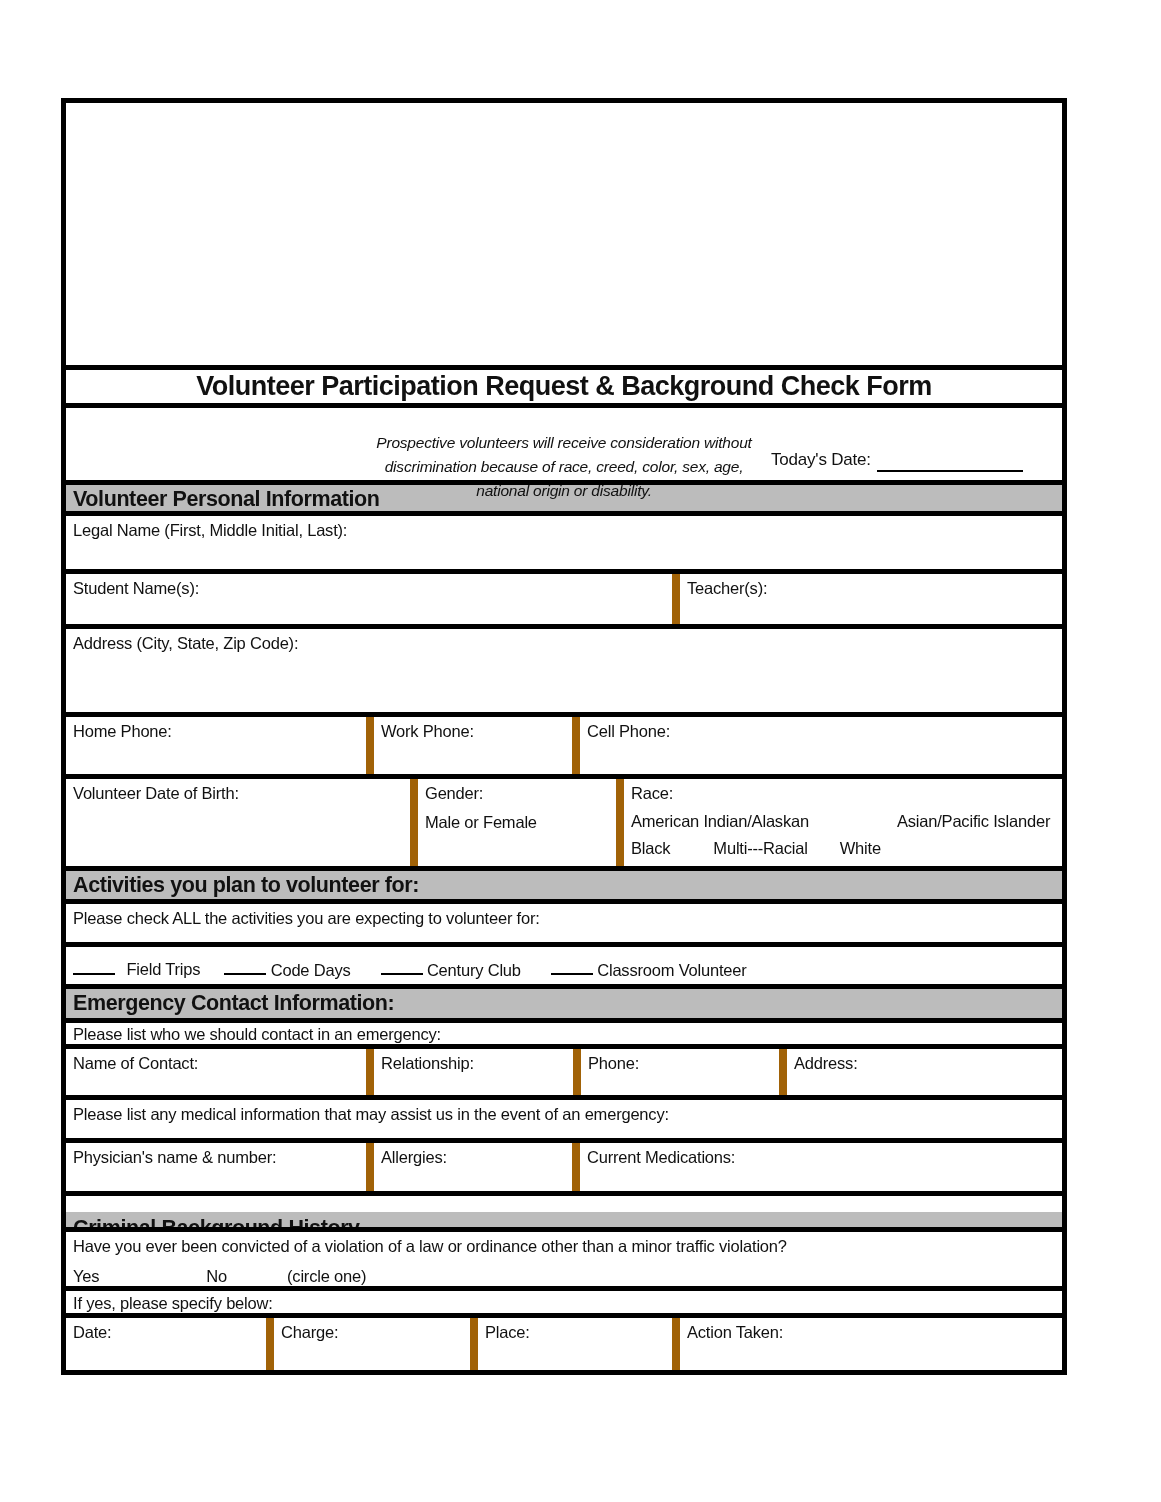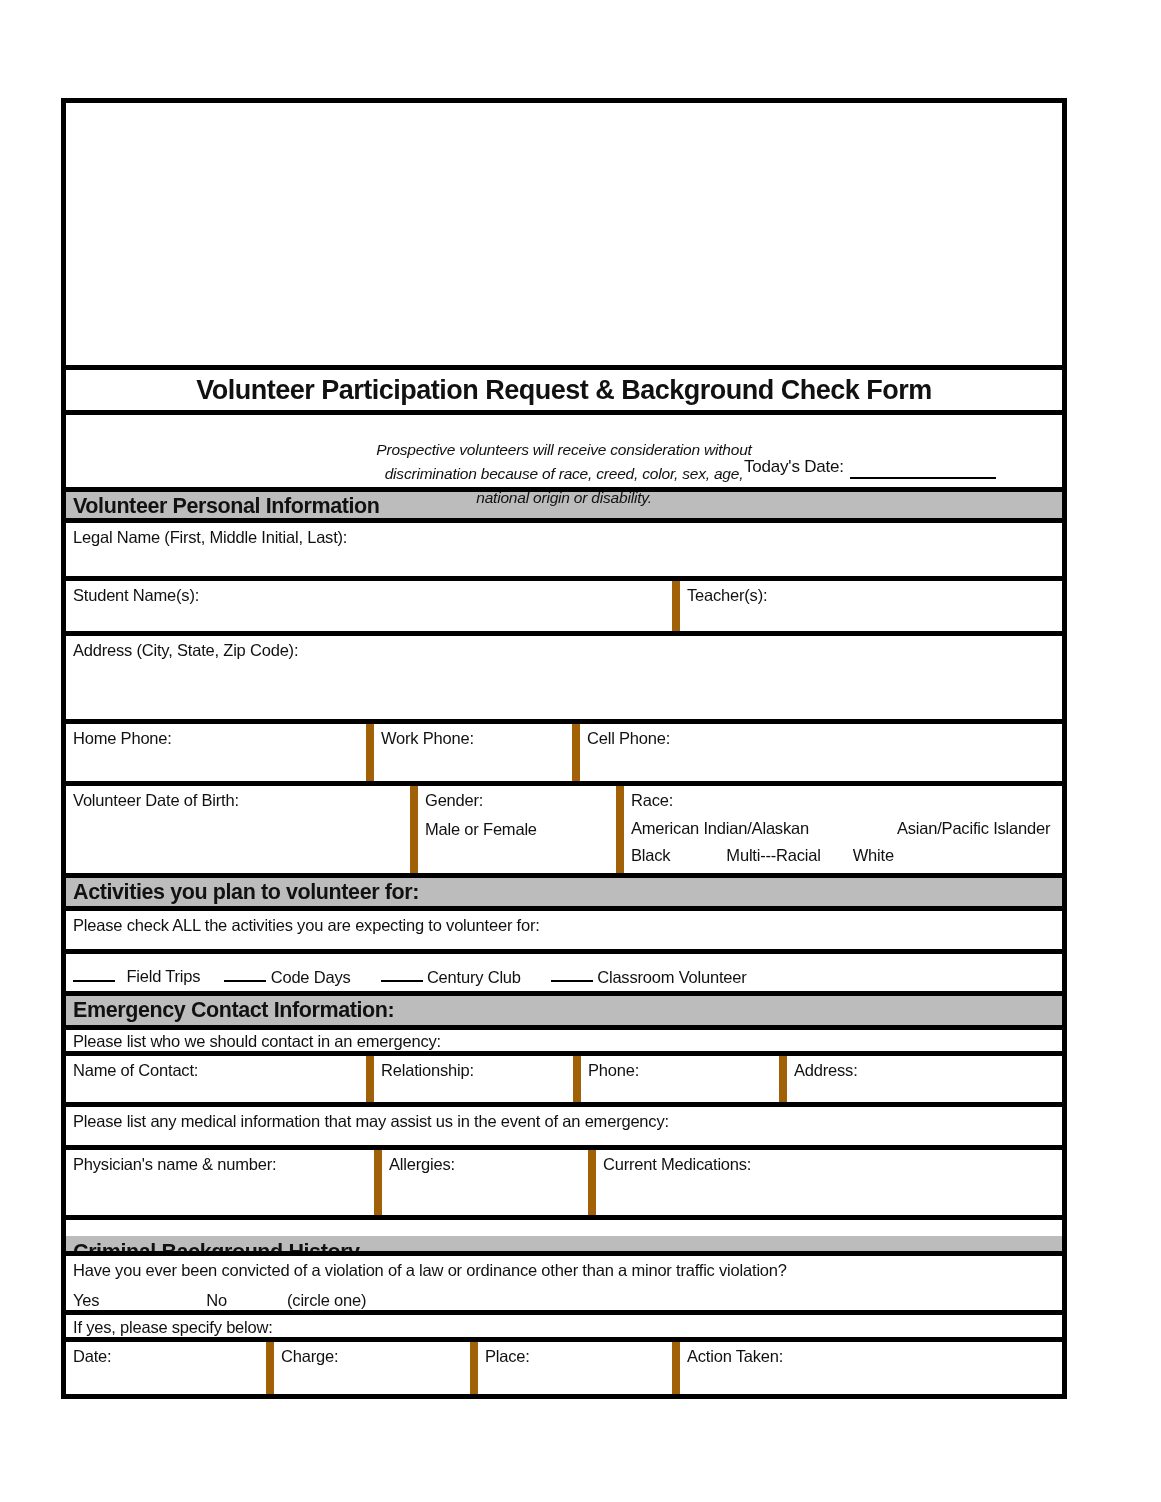--- a/index.html
+++ b/index.html
@@ -37,33 +37,33 @@
   .hdr{
     background:#bcbcbc;
     font-weight:bold;
     font-size:21.5px;
     letter-spacing:-0.4px;
     padding:2px 7px 1px 7px;
     line-height:1.2;
   }
   #title-row{
     display:flex;align-items:center;justify-content:center;
-    height:45px;
+    height:38px;
   }
   #title-row .t{
     font-weight:bold;font-size:27px;letter-spacing:-0.5px;white-space:nowrap;
   }
   #subtitle-row{
     position:relative;height:77px;
     font-style:italic;font-size:15.5px;
     text-align:center;line-height:24px;padding-top:23px;
     box-sizing:border-box;
   }
   #todays-date{
-    position:absolute;left:678px;bottom:8px;
+    position:absolute;left:705px;bottom:8px;
     font-style:normal;font-size:17px;white-space:nowrap;
     display:flex;align-items:flex-end;
   }
   .blank-line{
     display:inline-block;height:1em;
     border-bottom:2px solid #000;
   }
   .u145{width:146px;margin-left:6px;}
   .u42{width:42px;}
   .twoline .l2{margin-top:8px;}
@@ -140,21 +140,21 @@
         <div class="l2">Male or Female</div>
       </div>
       <div class="cell grow">
         <div>Race:</div>
         <div class="race-line">
           <span>American Indian/Alaskan</span>
           <span style="margin-left:88px;">Asian/Pacific Islander</span>
         </div>
         <div class="race-line">
           <span>Black</span>
-          <span style="margin-left:56px;">Multi---Racial</span>
+          <span style="margin-left:43px;">Multi---Racial</span>
           <span style="margin-left:32px;">White</span>
         </div>
       </div>
     </div>
 
     <div class="row" style="height:33px;">
       <div class="cell hdr grow">Activities you plan to volunteer for:</div>
     </div>
 
     <div class="row" style="height:43px;">
@@ -202,21 +202,21 @@
       </div>
       <div class="cell grow">
         <span>Address:</span>
       </div>
     </div>
 
     <div class="row" style="height:43px;">
       <div class="cell grow">Please list any medical information that may assist us in the event of an emergency:</div>
     </div>
 
-    <div class="row" style="height:70px;gap:8px;">
+    <div class="row" style="height:53px;">
       <div class="cell" style="width:300px;">
         <span>Physician's name &amp; number:</span>
       </div>
       <div class="cell" style="width:206px;">
         <span>Allergies:</span>
       </div>
       <div class="cell grow">
         <span>Current Medications:</span>
       </div>
     </div>

